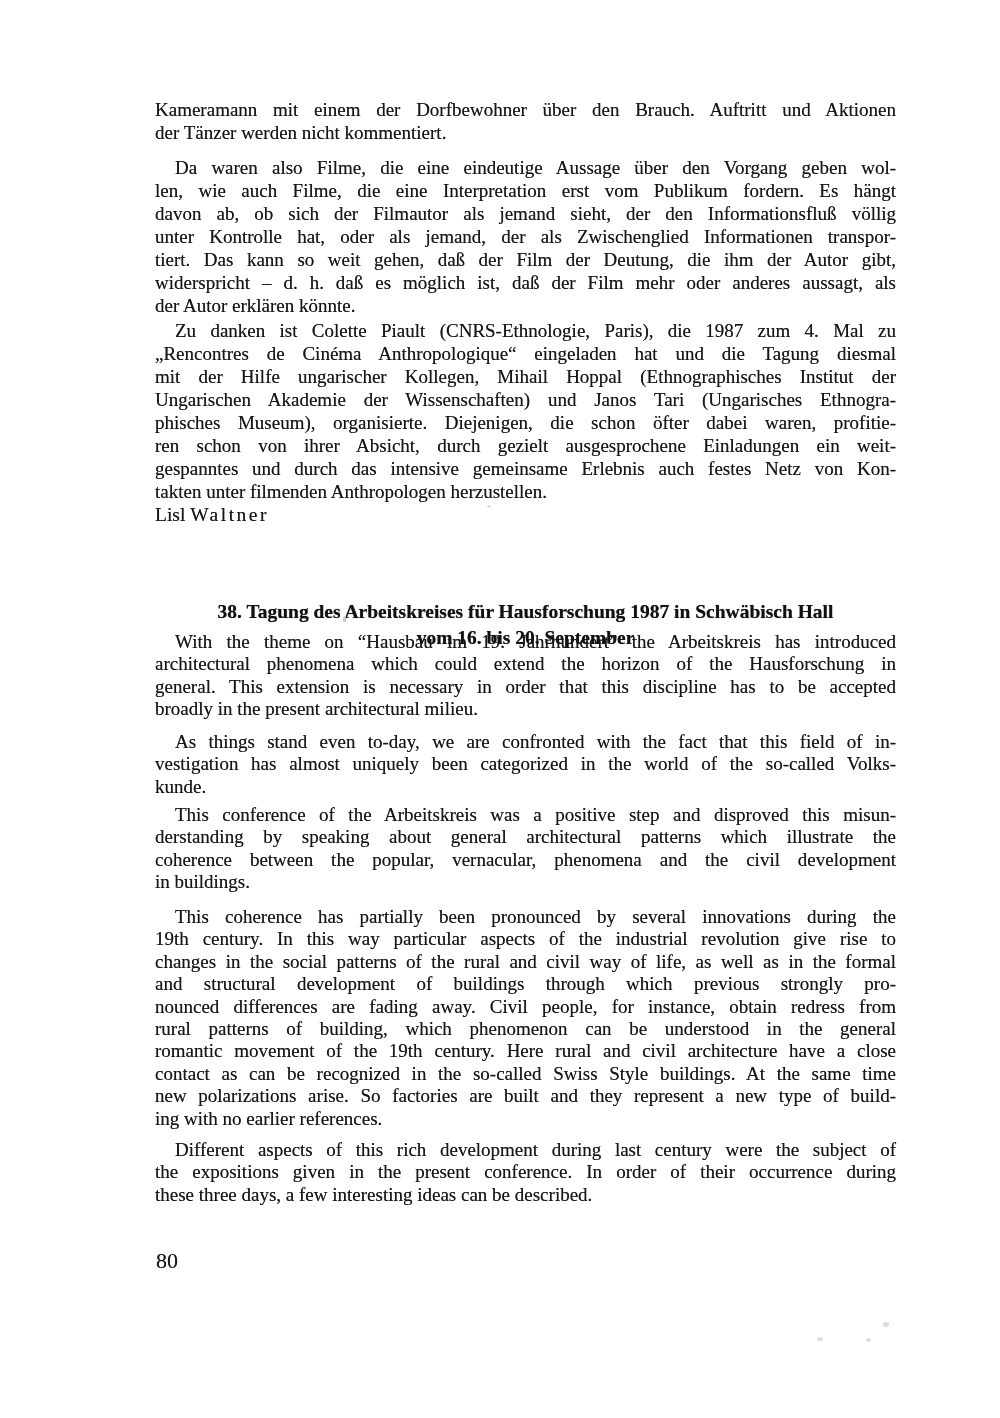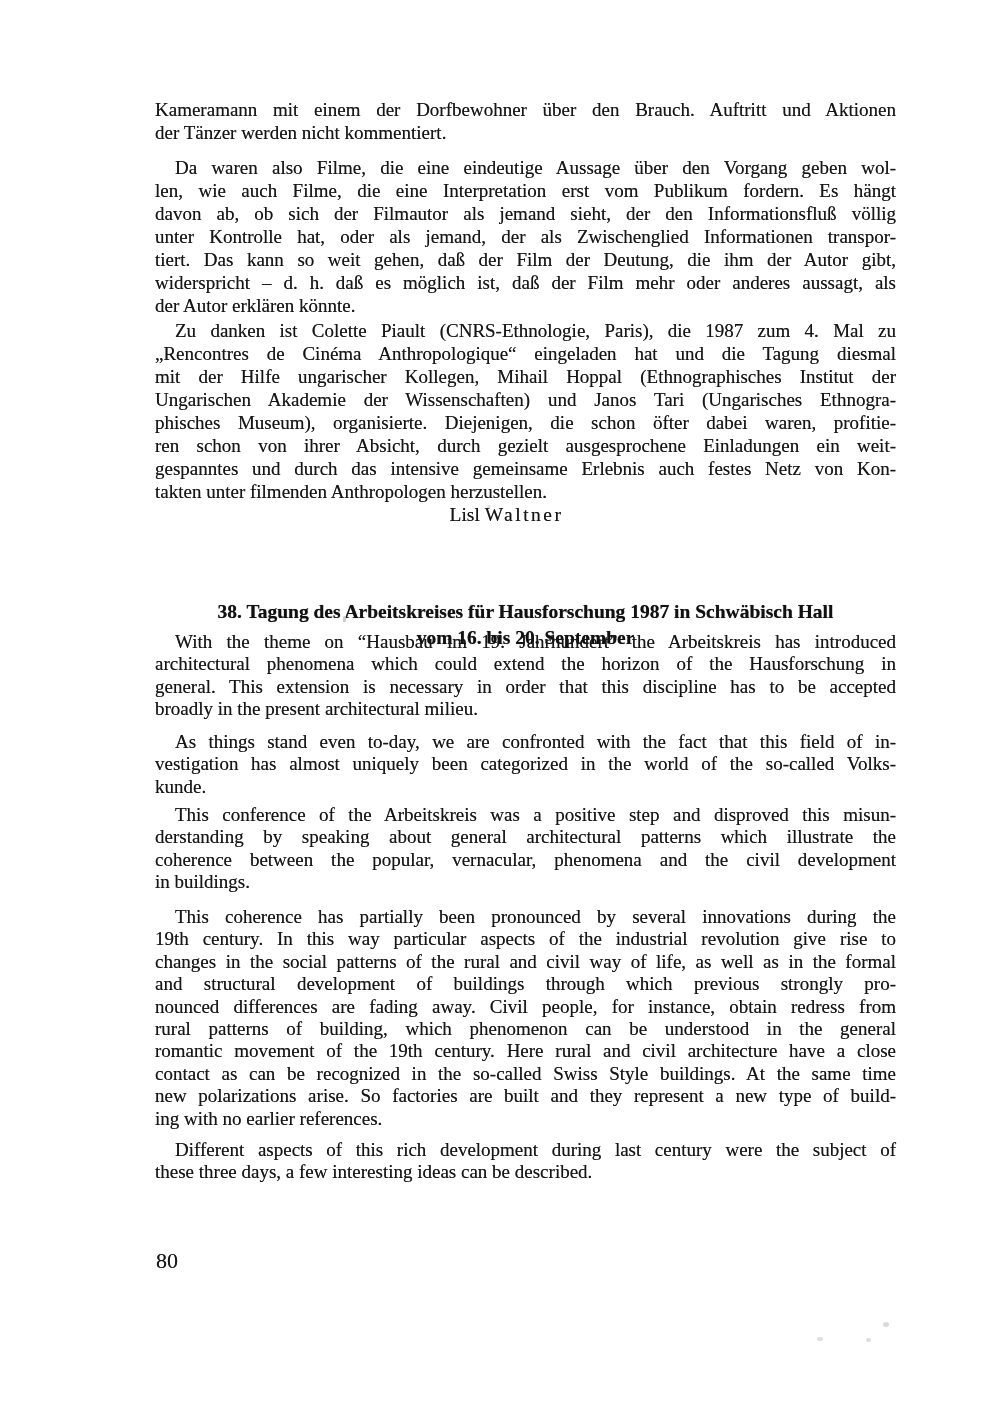--- a/index.html
+++ b/index.html
@@ -18,21 +18,21 @@
   .para.en{line-height:22.4px;}
   .line{white-space:nowrap;}
   .line.indent{padding-left:20px;}
   .heading{
     position:absolute;left:155px;width:741px;
     text-align:center;font-weight:bold;font-size:19.5px;line-height:26px;
     color:#111111;text-shadow:0 0 0.7px rgba(15,15,15,0.7);
   }
   .signature{
     position:absolute;left:155px;width:741px;box-sizing:border-box;
-    text-align:center;padding-right:38px;font-size:19.5px;
+    text-align:left;padding-right:38px;font-size:19.5px;
     text-shadow:0 0 0.6px rgba(25,25,25,0.65);
   }
   .sig-last{letter-spacing:2.5px;}
   .page-number{
     position:absolute;left:156px;font-size:22px;
     text-shadow:0 0 0.6px rgba(25,25,25,0.65);
     text-align:center;
   }
   .speck{position:absolute;border-radius:50%;}
   .speck.s1{left:883px;top:1322px;width:6px;height:5px;background:#dadada;}
@@ -101,20 +101,21 @@
       <div class="line jline"><span style="word-spacing: 16.6059px;">and structural development of buildings through which previous strongly pro-</span></div>
       <div class="line jline"><span style="word-spacing: 9.47301px;">nounced differences are fading away. Civil people, for instance, obtain redress from</span></div>
       <div class="line jline"><span style="word-spacing: 12.8736px;">rural patterns of building, which phenomenon can be understood in the general</span></div>
       <div class="line jline"><span style="word-spacing: 7.01683px;">romantic movement of the 19th century. Here rural and civil architecture have a close</span></div>
       <div class="line jline"><span style="word-spacing: 6.9096px;">contact as can be recognized in the so-called Swiss Style buildings. At the same time</span></div>
       <div class="line jline"><span style="word-spacing: 6.91406px;">new polarizations arise. So factories are built and they represent a new type of build-</span></div>
       <div class="line lastline"><span>ing with no earlier references.</span></div>
     </div>
   <div class="para en" style="top:1139px">
       <div class="line indent jline"><span style="word-spacing: 8.84635px;">Different aspects of this rich development during last century were the subject of</span></div>
+      <div class="line jline"><span style="word-spacing: 9.29948px;">the expositions given in the present conference. In order of their occurrence during</span></div>
       <div class="line lastline"><span>these three days, a few interesting ideas can be described.</span></div>
     </div>
 
   <div class="page-number" style="top:1248px">80</div>
 
   <div class="speck s1"></div>
   <div class="speck s2"></div>
   <div class="speck s3"></div>
   <div class="speck s4"></div>
   <div class="speck s5"></div>

